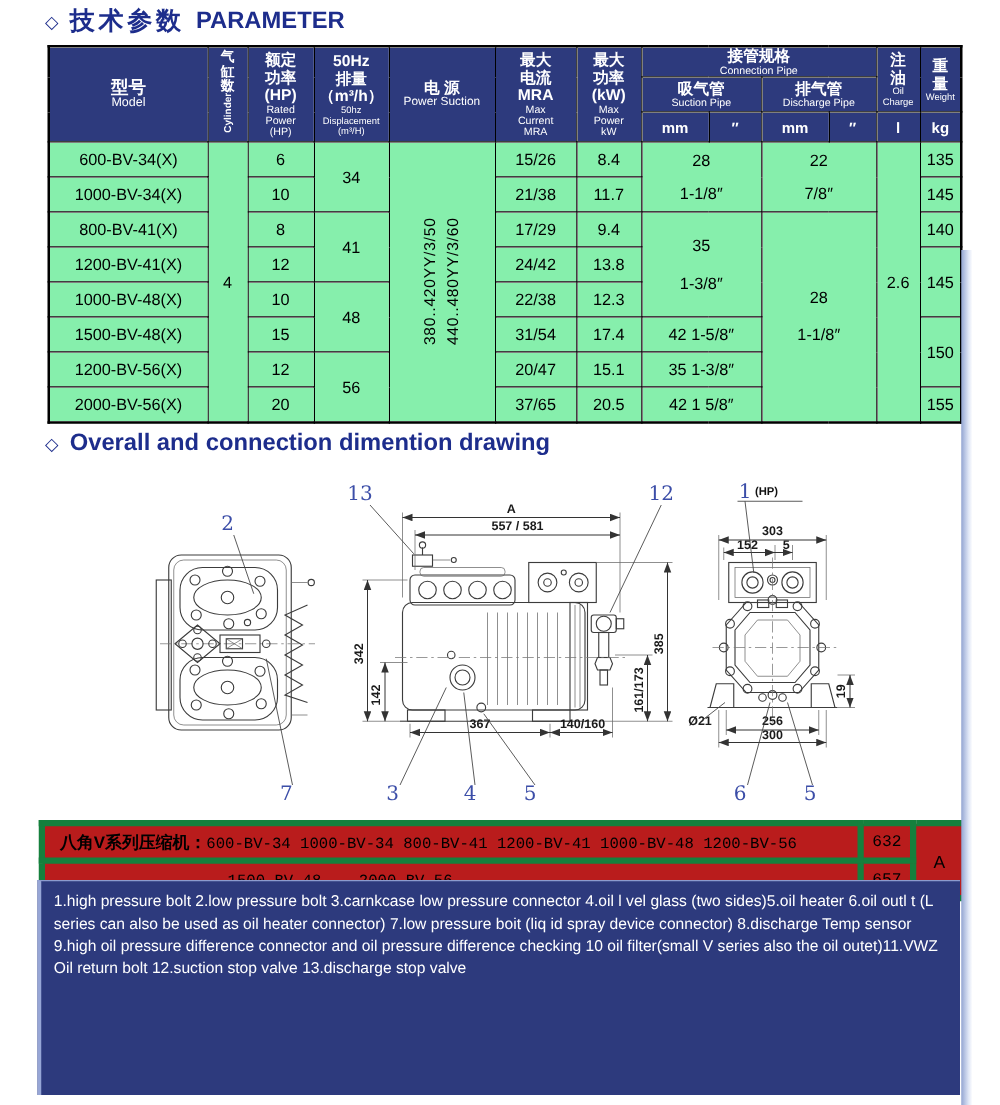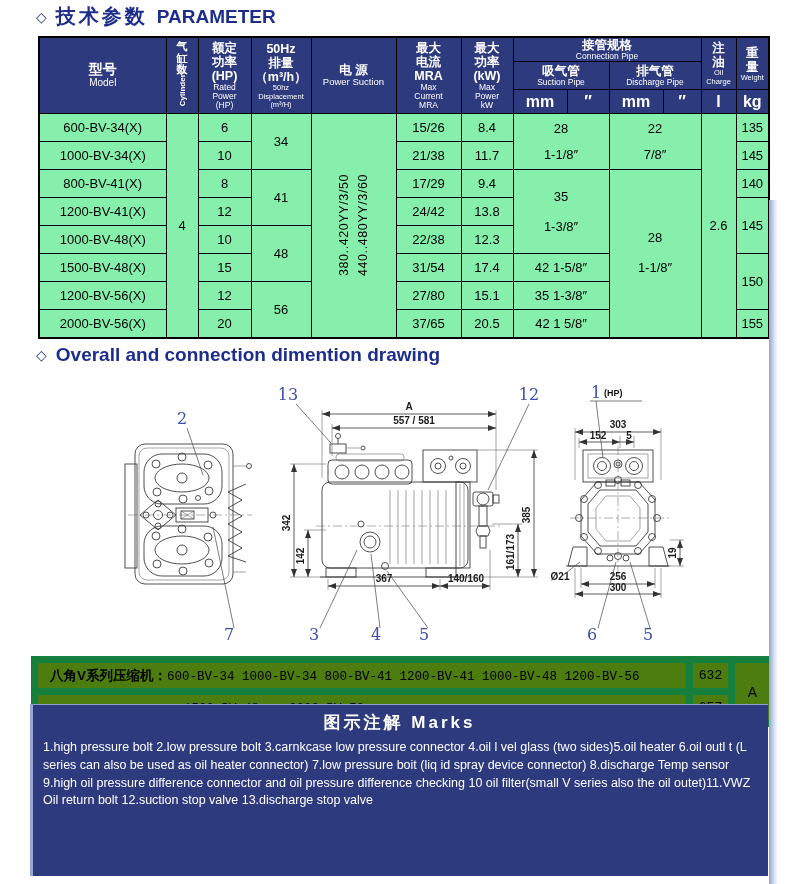--- a/index.html
+++ b/index.html
@@ -19,38 +19,38 @@
              table-layout:fixed;border:2px solid #000;}
   .spec th,.spec td{border:1px solid #000;padding:0;text-align:center;vertical-align:middle;
                     overflow:hidden;position:relative;}
   .spec th{background:#2d3a7d;color:#fff;font-weight:bold;}
   .spec tr.h1{height:24px;} .spec tr.h2{height:28px;} .spec tr.h3{height:24px;}
   .spec tr.dr{height:28px;}
   .spec td{font-size:13px;background:#86efac;}
   .hz{font-size:12.5px;line-height:1.12;white-space:pre-line;}
   .he{font-size:8.5px;font-weight:normal;line-height:1.08;white-space:pre-line;}
   .he.tiny{font-size:7.5px;}
-  .unit{font-size:16px;margin-left:30px;}
+  .unit{font-size:12px;margin-left:30px;}
   .two{white-space:pre-line;line-height:26px;}
   .cyl-wrap{position:absolute;inset:0;}
   .cylzh{position:absolute;top:3px;left:50%;transform:translateX(-50%);
          font-size:11px;line-height:1.05;white-space:pre-line;}
   .cylen{position:absolute;top:66%;left:50%;transform:translate(-50%,-50%) rotate(-90deg);
          font-size:8px;font-weight:bold;white-space:nowrap;}
   .ps-rot{position:absolute;top:50%;left:50%;transform:translate(-50%,-50%) rotate(-90deg);
           white-space:pre-line;font-size:12.5px;line-height:1.55;letter-spacing:0.6px;}
 
   
   .draw{position:absolute;left:30px;top:380px;width:740px;height:272px;}
   .draw svg{display:block;}
 
   
   table.mods{position:absolute;left:31px;top:656px;width:739px;border-collapse:collapse;
              table-layout:fixed;border:2px solid #000;}
-  .mods td{border:7px solid #15803d;height:23px;font-size:13px;background:#4d7c0f;}
+  .mods td{border:5px solid #15803d;height:23px;font-size:13px;background:#b91c1c;}
   .mods td.txt{text-align:left;padding-left:12px;}
   .mods td.txt2{text-align:left;padding-left:146px;}
   .mods .lbl{font-weight:bold;font-size:13.5px;}
   .mods .mdl{font-family:"Liberation Mono",monospace;font-size:12.5px;letter-spacing:0px;white-space:pre;}
   .mods td.val{text-align:center;font-family:"Liberation Mono",monospace;font-size:13px;}
   .mods td.grp{text-align:center;font-size:14px;}
 
   
   .legend{position:absolute;left:30px;top:704px;width:738px;height:172px;background:#2d3a7d;
           color:#fff;box-sizing:border-box;border-left:3px solid #97a6d6;border-top:1px solid #8c9bce;
@@ -231,21 +231,21 @@
       <td>15</td>
       <td>31/54</td>
       <td>17.4</td>
       <td colspan="2">42 1-5/8″</td>
       <td rowspan="2">150</td>
     </tr>
     <tr class="dr">
       <td>1200-BV-56(X)</td>
       <td>12</td>
       <td rowspan="2">56</td>
-      <td>27/80</td>
+      <td>20/47</td>
       <td>15.1</td>
       <td colspan="2">35 1-3/8″</td>
     </tr>
     <tr class="dr">
       <td>2000-BV-56(X)</td>
       <td>20</td>
       <td>37/65</td>
       <td>20.5</td>
       <td colspan="2">42 1 5/8″</td>
       <td>155</td>
@@ -515,22 +515,17 @@
     <tr>
       <td class="txt2">
         <span class="mdl">1500-BV-48    2000-BV-56</span>
       </td>
       <td class="val">657</td>
     </tr>
   </tbody>
     </table>
 
   <div class="legend">
-    <div class="legend-title">
-      <span>图示注解</span>
-      <span> </span>
-      <span>Marks</span>
-    </div>
     <div class="legend-en">1.high pressure bolt 2.low pressure bolt 3.carnkcase low pressure connector 4.oil l vel glass (two sides)5.oil heater 6.oil outl t (L series can also be used as oil heater connector) 7.low pressure boit (liq id spray device connector) 8.discharge Temp sensor 9.high oil pressure difference connector and oil pressure difference checking 10 oil filter(small V series also the oil outet)11.VWZ Oil return bolt 12.suction stop valve 13.discharge stop valve</div>
   </div>
 
   <div class="band"></div>
 </div>
 
 </body></html>

